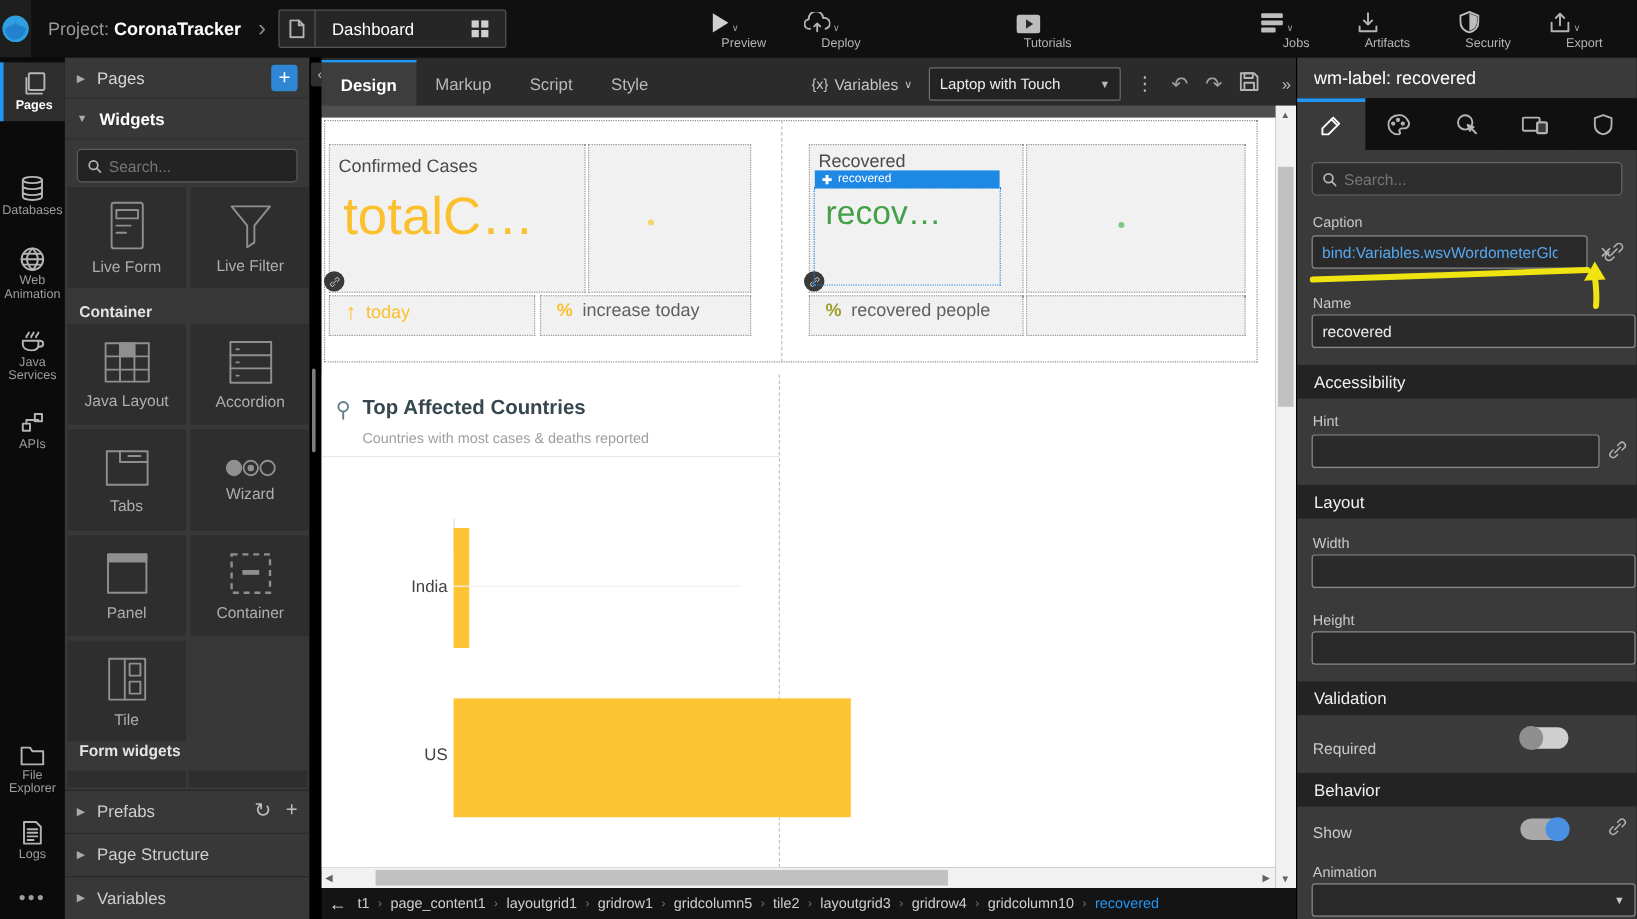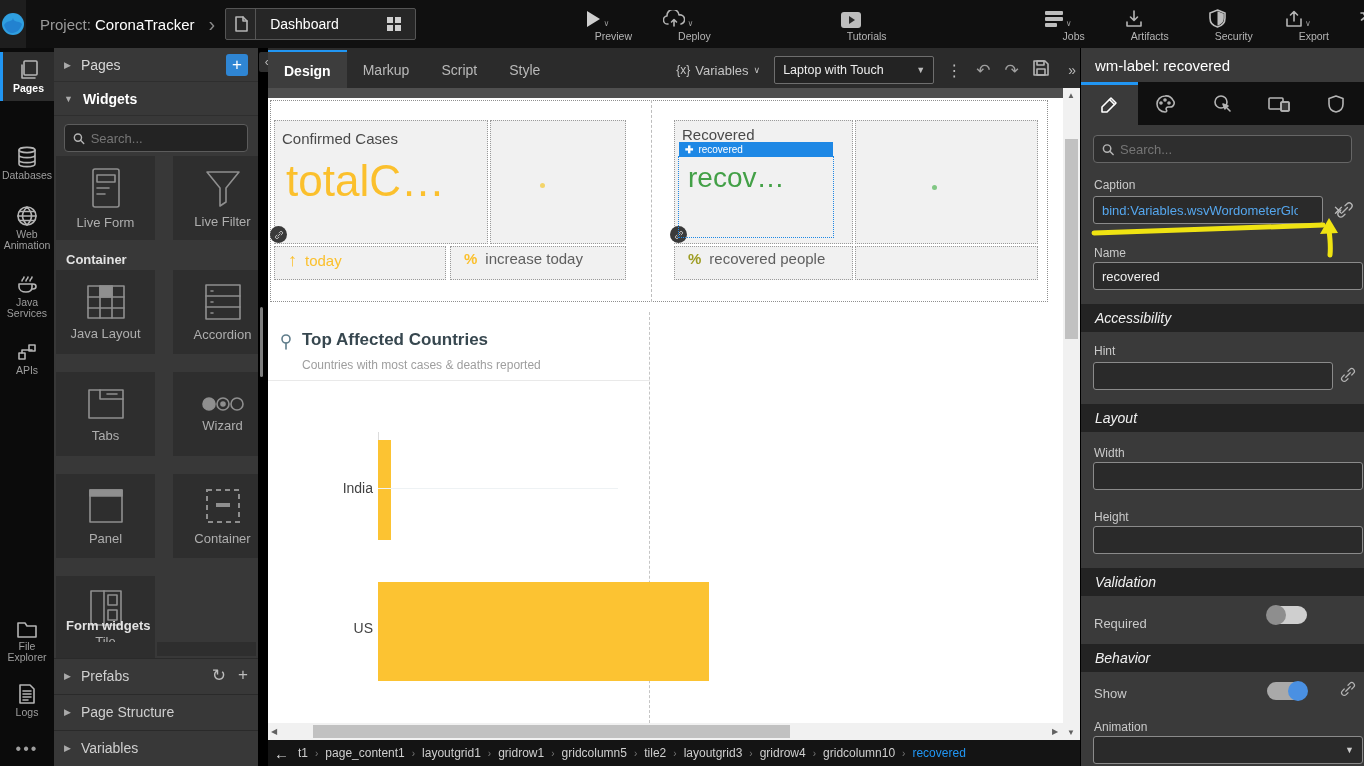--- a/index.html
+++ b/index.html
@@ -6,21 +6,21 @@
   html,body { width:1364px; height:766px; overflow:hidden; background:#000;
     font-family:"Liberation Sans", sans-serif; }
   .abs { position:absolute; }
   svg.ic { fill:none; stroke:#b4b4b4; stroke-width:1.6; stroke-linecap:round; stroke-linejoin:round; }
 
   
   #topbar { position:absolute; left:0; top:0; width:1364px; height:48px; background:#101010;
     display:flex; align-items:center; color:#ccc; }
   #logo { width:48px; height:48px; background:#1e1e1e; display:flex; align-items:center; justify-content:center; }
   .proj { margin-left:14px; font-size:15px; color:#9a9a9a; white-space:nowrap; }
-  .proj b { color:#fff; font-weight:normal; }
+  .proj b { color:#fff; font-weight:bold; }
   .big-chev { color:#8b8b8b; font-size:20px; margin:0 10px 0 14px; }
   .pagetab { display:flex; align-items:center; height:32px; border:1px solid #555; background:#262626; border-radius:2px; }
   .pagetab .seg { width:30px; height:100%; border-right:1px solid #555; display:flex; align-items:center; justify-content:center; }
   .pagetab .lbl { padding:0 40px 0 14px; font-size:14px; color:#fff; }
   .pagetab .grid4 { width:30px; display:flex; align-items:center; justify-content:center; margin-right:6px; }
   .menuitem { display:flex; flex-direction:column; align-items:center; justify-content:center; height:48px; padding:0 7px; cursor:pointer; }
   .menuitem .mi-ic { height:22px; display:flex; align-items:flex-end; justify-content:center; }
   .menuitem .mi-lb { font-size:10.5px; color:#b5b5b5; margin-top:2px; white-space:nowrap;margin-left:32px; }
   .mi-chev { font-size:8px; color:#9a9a9a; margin-left:2px; align-self:flex-end; }
   #avatar { width:30px; height:30px; border-radius:50%; background:#2ba5b4; color:#fff; font-size:12px; font-weight:bold;
@@ -35,21 +35,21 @@
   
   #leftpanel { position:absolute; left:54px; top:48px; width:204px; height:718px; background:#383838; overflow:hidden; }
   .lp-row { display:flex; align-items:center; height:34px; padding:0 10px; border-bottom:1px solid #2e2e2e; color:#d6d6d6; font-size:14px; }
   .tri { font-size:9px; color:#aaa; margin-right:10px; }
   .plusbtn { margin-left:auto; width:22px; height:22px; background:#2f86d4; color:#fff; border-radius:3px;
     display:flex; align-items:center; justify-content:center; font-size:17px; cursor:pointer; }
   .searchbox { margin:8px 10px; height:28px; background:#232323; border:1px solid #5c5c5c; border-radius:4px;
     display:flex; align-items:center; padding:0 8px; gap:6px; }
   .searchbox input { background:transparent; border:none; outline:none; color:#bbb; font-size:13px; width:100%;
     font-family:"Liberation Sans",sans-serif; }
-  .wgrid { position:absolute; left:2px; width:200px; display:grid; grid-template-columns:99px 99px; gap:18px; }
+  .wgrid { position:absolute; left:2px; width:200px; display:grid; grid-template-columns:99px 99px; gap:4px; }
   .wtile { background:#2e2e2e; height:84px; display:flex; flex-direction:column; align-items:center; justify-content:center;
     gap:6px; color:#aeaeae; font-size:13px; cursor:pointer; }
   .sectlabel { position:absolute; left:12px; color:#e3e3e3; font-size:13px; font-weight:bold; }
   .lp-acc { position:absolute; left:0; width:204px; height:34px; border-top:1px solid #2a2a2a; display:flex;
     align-items:center; padding:0 10px; color:#cfcfcf; font-size:14px; background:#383838; }
   .acc-icons { margin-left:auto; display:flex; gap:12px; color:#bdbdbd; font-size:17px; }
 
   
   #gutter { position:absolute; left:258px; top:48px; width:10px; height:718px; background:#000; }
   #collapseL { position:absolute; left:259px; top:52px; width:18px; height:20px; background:#2f2f2f; color:#bbb;
@@ -115,21 +115,21 @@
   .rp-search input { background:transparent; border:none; outline:none; color:#bbb; font-size:13px; width:100%;
     font-family:"Liberation Sans",sans-serif; }
   .f-label { position:absolute; left:13px; font-size:12px; color:#c9c9c9; }
   .f-input { position:absolute; left:12px; height:28px; background:#2a2a2a; border:1px solid #8a8a8a; border-radius:3px;
     color:#eee; font-size:13px; padding:0 8px; width:270px; font-family:"Liberation Sans",sans-serif; outline:none; }
   .f-input.short { width:230px; padding-right:24px; }
   .bindtext { color:#55a7ee !important; }
   .clear-x { position:absolute; font-size:13px; color:#bdbdbd; cursor:pointer; }
   .linkico { position:absolute; cursor:pointer; }
   .rp-section { position:absolute; left:0; width:284px; height:28px; background:#232323; display:flex; align-items:center;
-    padding:12px 14px; font-size:14px; color:#f0f0f0;font-style:italic; }
+    padding:12px 14px; font-size:14px; color:#f0f0f0; }
   .toggle { position:absolute; width:40px; height:18px; border-radius:9px; background:#cfcfcf; cursor:pointer; }
   .toggle .knob { position:absolute; top:-1px; width:20px; height:20px; border-radius:50%; background:#8e8e8e; }
   .toggle.on { background:#a9a9a9; }
   .toggle.on .knob { right:-1px; background:#4a90e2; }
   .toggle.off .knob { left:-1px; }
   .f-select { position:absolute; left:12px; width:270px; height:28px; background:#2a2a2a; border:1px solid #8a8a8a;
     border-radius:3px; display:flex; align-items:center; justify-content:flex-end; padding:0 8px; color:#ccc; cursor:pointer; }
   #marker-svg { position:absolute; left:0; top:0; pointer-events:none; z-index:5; }
 </style>
 </head>

